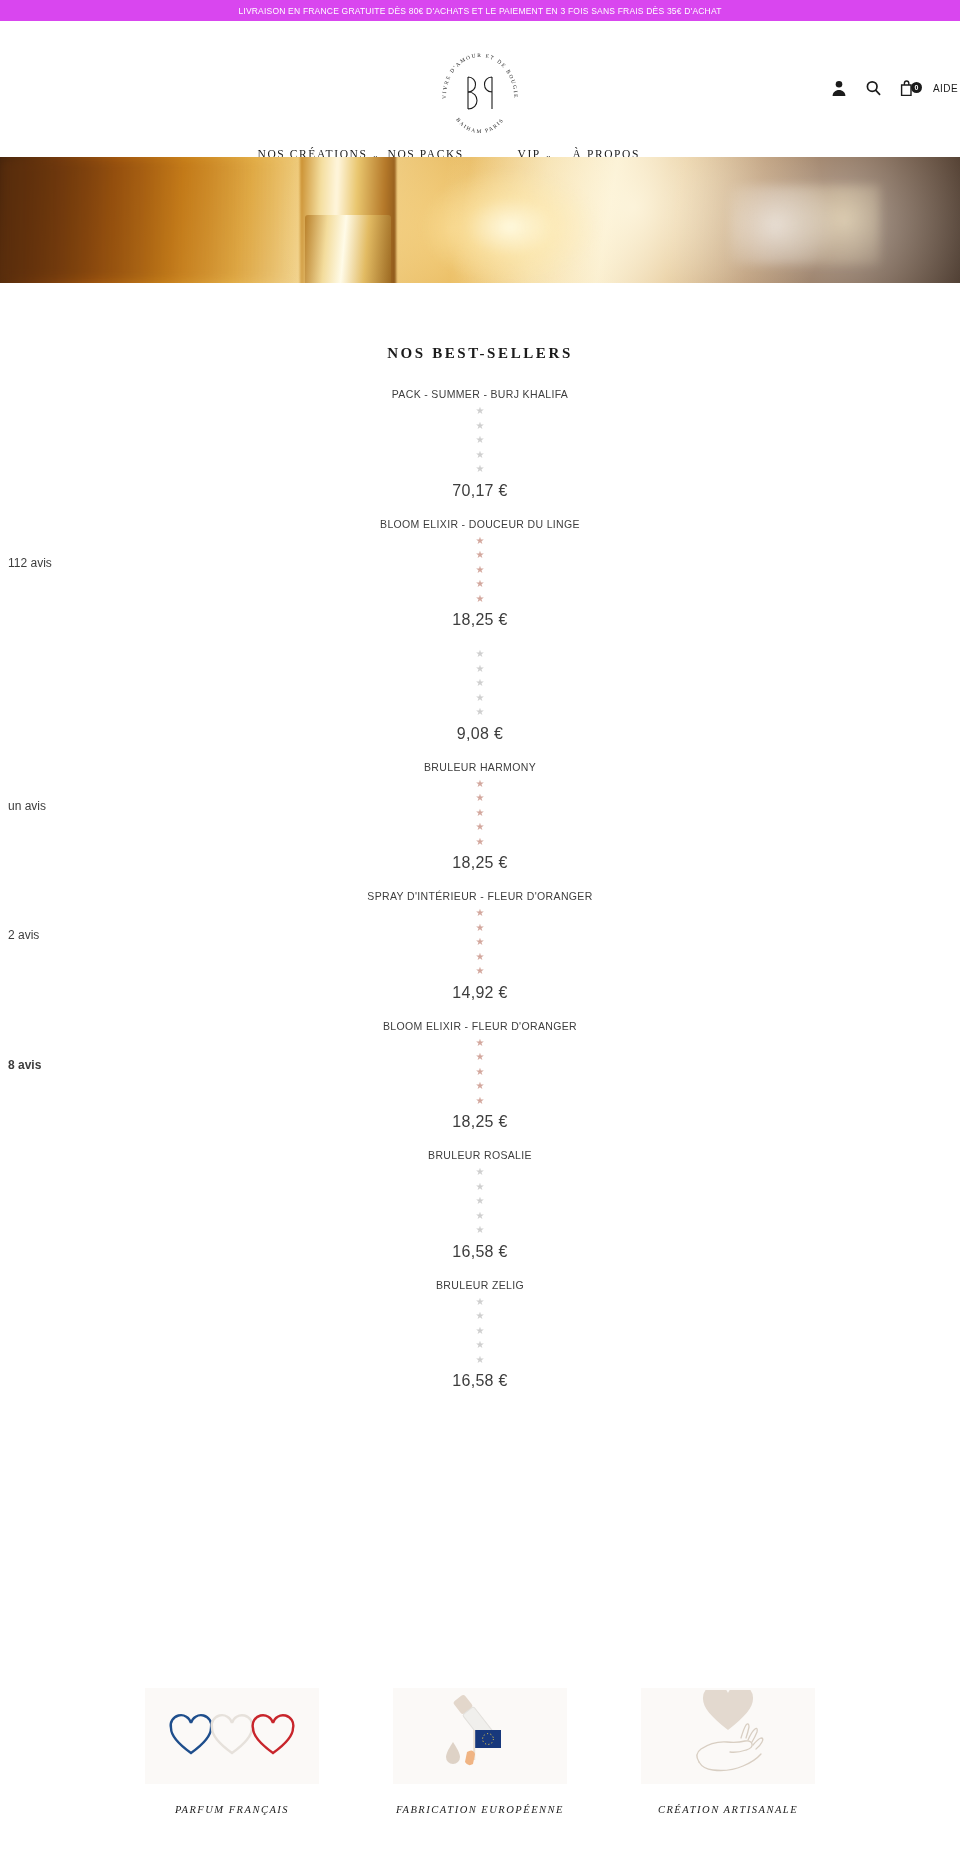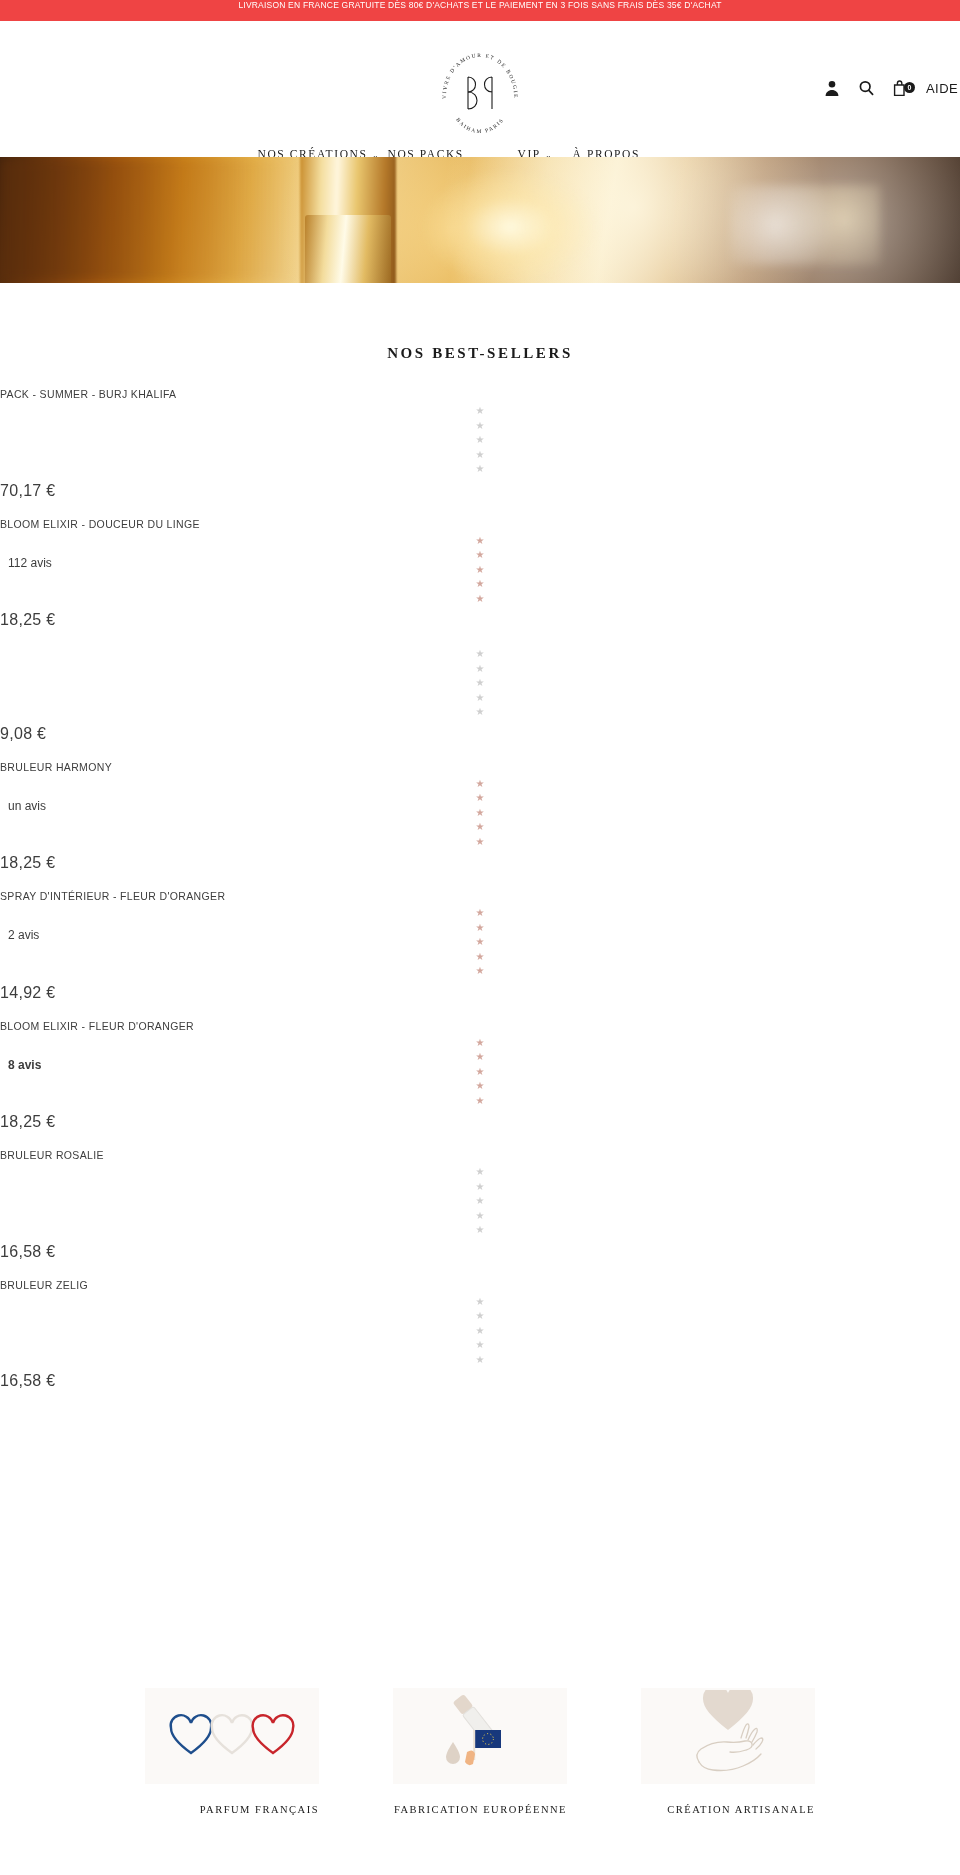--- a/index.html
+++ b/index.html
@@ -8,24 +8,24 @@
     width: 960px;
     background: #ffffff;
     font-family: "Liberation Sans", sans-serif;
     -webkit-font-smoothing: antialiased;
   }
   body { width: 960px; height: 1875px; position: relative; overflow: hidden; }
 
   
   .announce {
     height: 21px;
-    background: #ef4444;
+    background: #d946ef;
     color: #ffffff;
     display: flex;
-    align-items: flex-start;
+    align-items: center;
     justify-content: center;
     font-size: 8.5px;
     letter-spacing: .2px;
     font-family: "Liberation Sans", sans-serif;
   }
 
   
   .header {
     position: relative;
     height: 136px;
@@ -59,21 +59,21 @@
     height: 11px;
     border-radius: 50%;
     background: #1b1b1b;
     color: #fff;
     font-size: 7px;
     line-height: 11px;
     text-align: center;
     font-weight: bold;
   }
   .aide {
-    font-size: 13px;
+    font-size: 10px;
     color: #1b1b1b;
     letter-spacing: .4px;
     padding-right: 2px;
   }
 
   
   .nav {
     position: absolute;
     left: 0; right: 0;
     top: 114px;
@@ -158,21 +158,21 @@
     text-align: center;
     font-family: "Liberation Serif", serif;
     font-size: 15px;
     letter-spacing: 2.6px;
     color: #1b1b1b;
     text-transform: uppercase;
     margin-bottom: 26px;
   }
   .product {
     position: relative;
-    text-align: left;
+    text-align: center;
     margin-bottom: 18px;
   }
   .p-name {
     font-size: 10.5px;
     color: #3d3d3d;
     letter-spacing: .35px;
     margin-bottom: 4px;
     cursor: pointer;
   }
   .stars {
@@ -201,21 +201,21 @@
 
   
   .badges {
     position: absolute;
     left: 0; right: 0;
     top: 1688px;
     display: flex;
     justify-content: center;
     gap: 74px;
   }
-  .badge { width: 174px; text-align: right; }
+  .badge { width: 174px; text-align: center; font-style: italic; }
   .badge-art {
     height: 96px;
     background: #fbf9f7;
     display: flex;
     align-items: center;
     justify-content: center;
   }
   .badge-label {
     margin-top: 20px;
     font-family: "Liberation Serif", serif;

